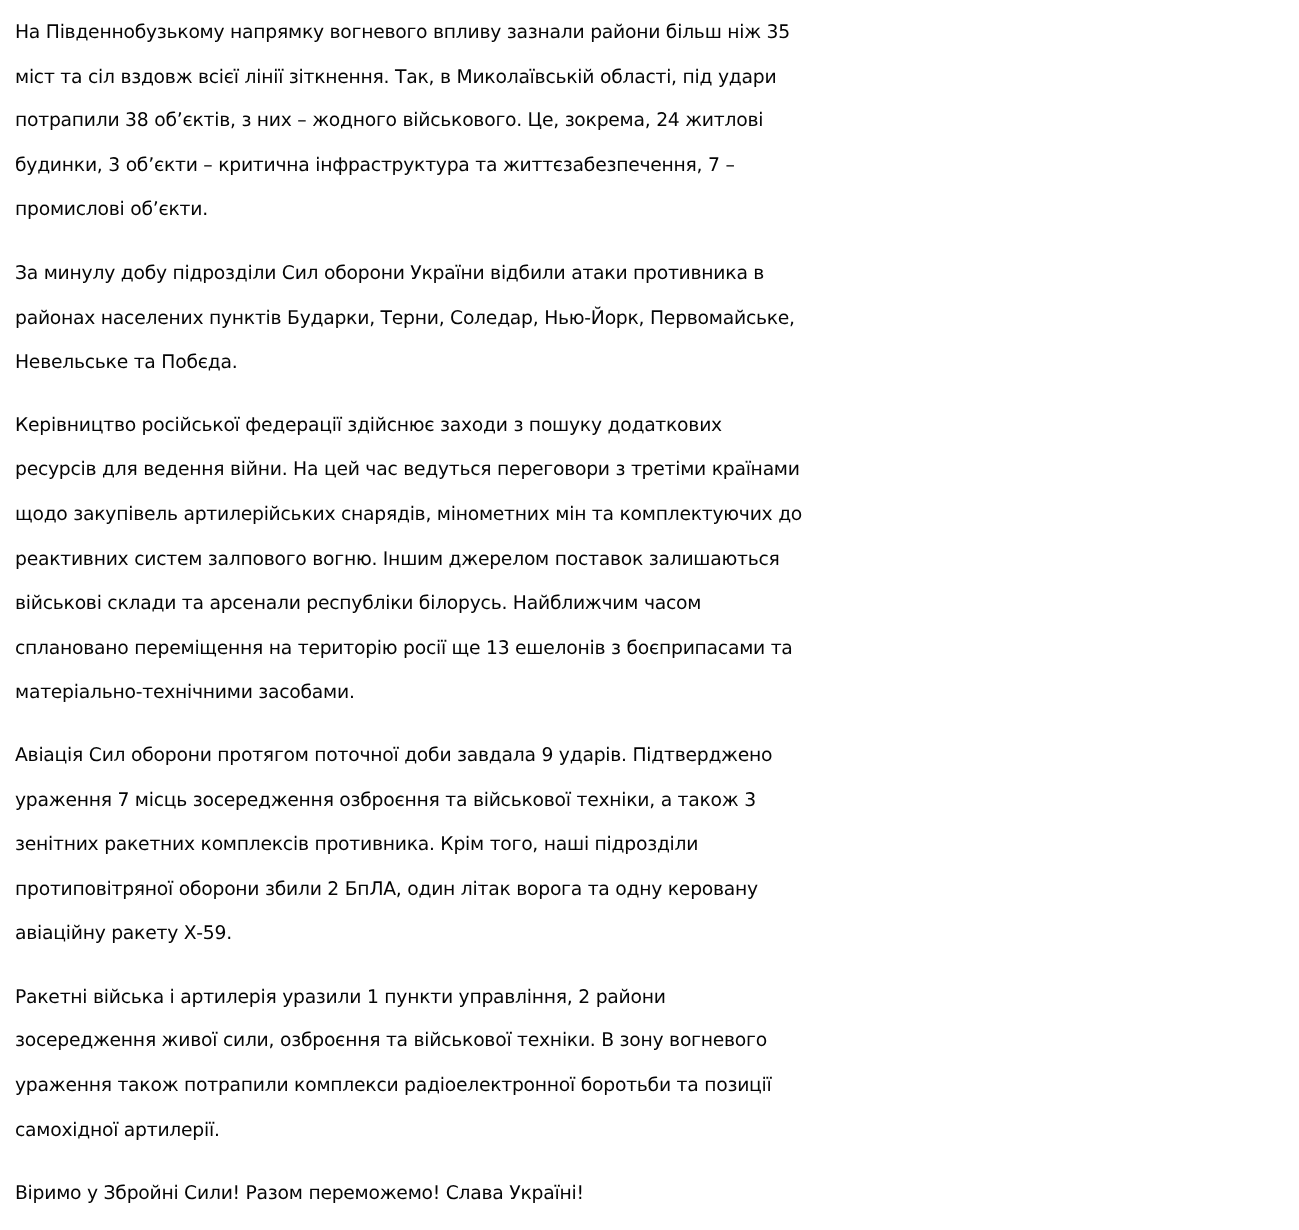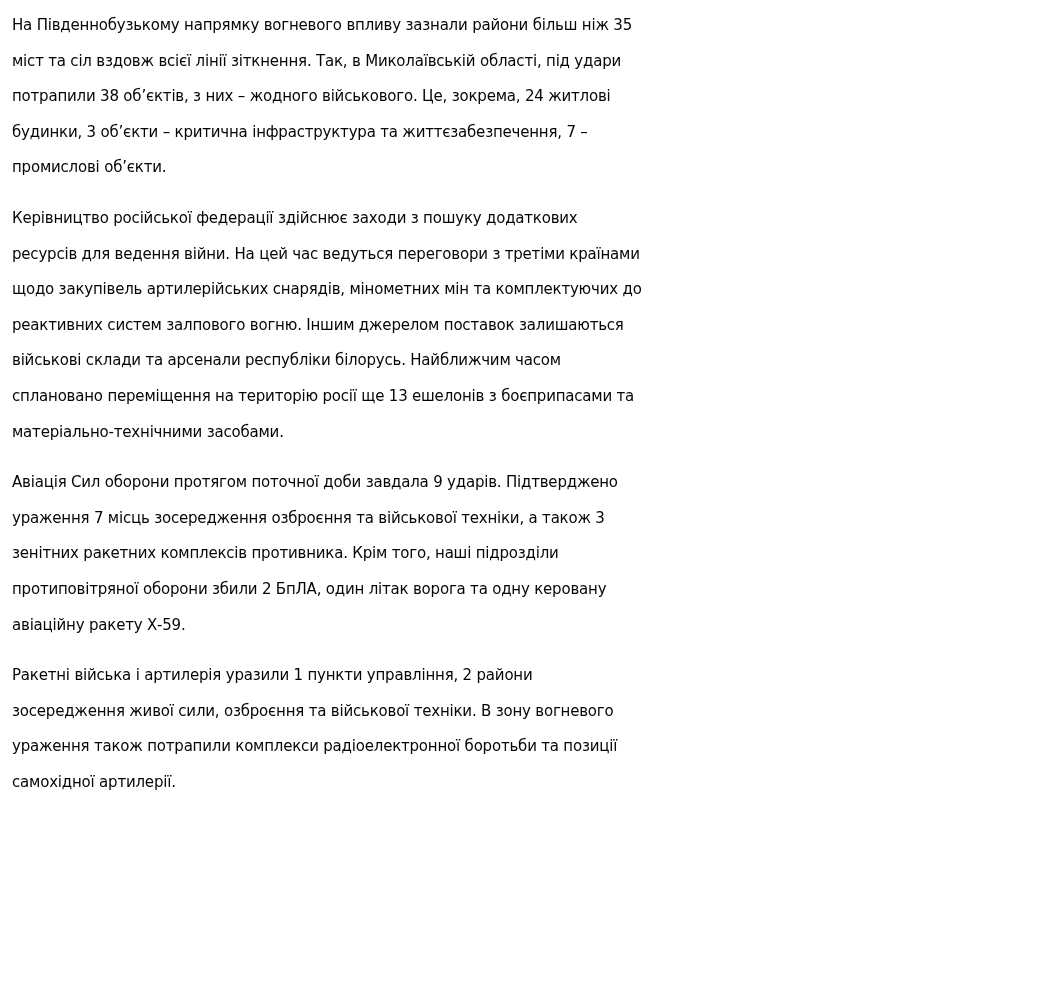--- a/index.html
+++ b/index.html
@@ -27,29 +27,33 @@
   </style>
 </head>
 <body>
 
 <div class="post">
   <p>На Південнобузькому напрямку вогневого впливу зазнали райони більш ніж 35
 міст та сіл вздовж всієї лінії зіткнення. Так, в Миколаївській області, під удари
 потрапили 38 об’єктів, з них – жодного військового. Це, зокрема, 24 житлові
 будинки, 3 об’єкти – критична інфраструктура та життєзабезпечення, 7 –
 промислові об’єкти.</p>
+  <p>За минулу добу підрозділи Сил оборони України відбили атаки противника в
+районах населених пунктів Бударки, Терни, Соледар, Нью-Йорк, Первомайське,
+Невельське та Побєда.</p>
   <p>Керівництво російської федерації здійснює заходи з пошуку додаткових
 ресурсів для ведення війни. На цей час ведуться переговори з третіми країнами
 щодо закупівель артилерійських снарядів, мінометних мін та комплектуючих до
 реактивних систем залпового вогню. Іншим джерелом поставок залишаються
 військові склади та арсенали республіки білорусь. Найближчим часом
 сплановано переміщення на територію росії ще 13 ешелонів з боєприпасами та
 матеріально-технічними засобами.</p>
   <p>Авіація Сил оборони протягом поточної доби завдала 9 ударів. Підтверджено
 ураження 7 місць зосередження озброєння та військової техніки, а також 3
 зенітних ракетних комплексів противника. Крім того, наші підрозділи
 протиповітряної оборони збили 2 БпЛА, один літак ворога та одну керовану
 авіаційну ракету Х-59.</p>
   <p>Ракетні війська і артилерія уразили 1 пункти управління, 2 райони
 зосередження живої сили, озброєння та військової техніки. В зону вогневого
 ураження також потрапили комплекси радіоелектронної боротьби та позиції
 самохідної артилерії.</p>
+  <p>Віримо у Збройні Сили! Разом переможемо! Слава Україні!</p>
 </div>
 
 </body></html>

